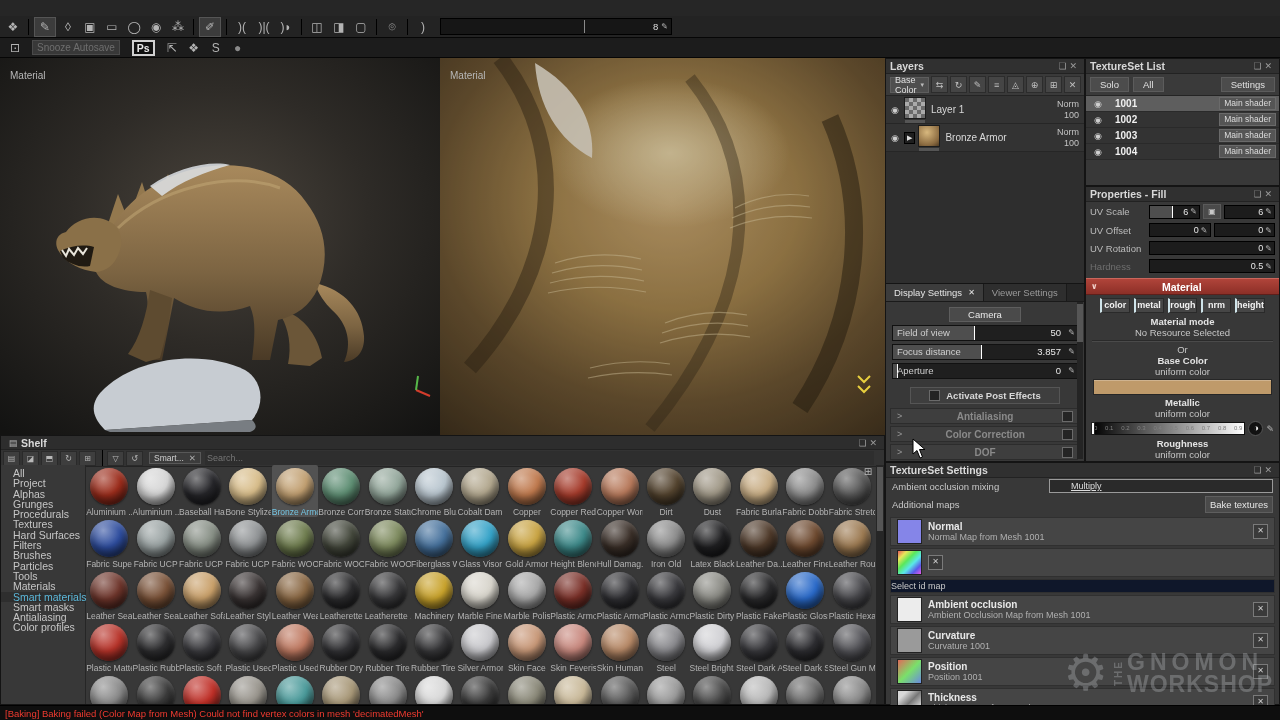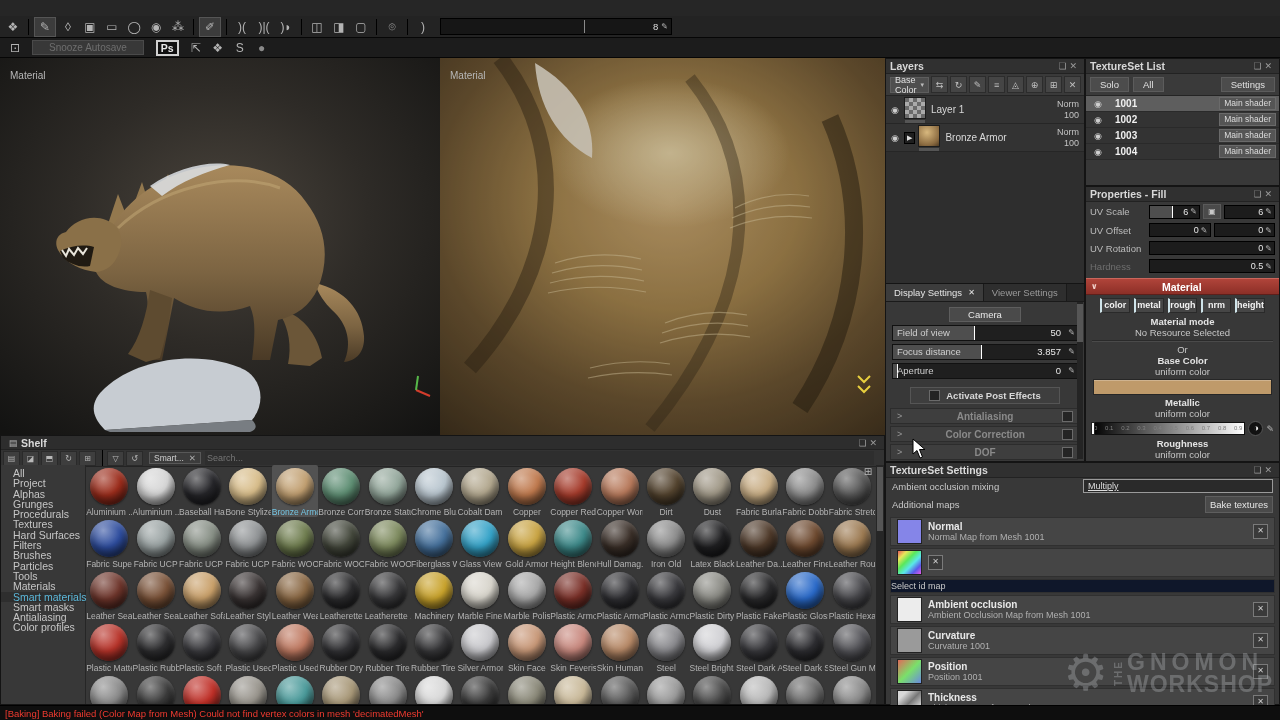--- a/index.html
+++ b/index.html
@@ -20,21 +20,21 @@
             display:flex;align-items:center;padding-left:4px;box-sizing:border-box;}
   .ticon{width:20px;height:18px;display:inline-flex;align-items:center;justify-content:center;
          color:#b4b4b4;font-size:12px;margin:0 1px;}
   .ticon.sel{background:#3c3c3c;border:1px solid #555;}
   .tsep{width:1px;height:16px;background:#000;margin:0 4px;}
   #flowbox{width:230px;height:15px;background:#161616;border:1px solid #000;display:flex;align-items:center;
            margin-left:6px;font-size:9.5px;color:#ddd;position:relative;}
   #flowbox .caret{position:absolute;left:62%;top:1px;bottom:1px;border-left:1px solid #8a8a8a;}
   #flowbox b{margin-left:auto;font-weight:normal;}
   #snoozeBtn{background:#383838;border:1px solid #4a4a4a;color:#6e6e6e;font-size:10px;
-             padding:1px 16px;margin:17px 6px;}
+             padding:1px 4px;margin:17px 6px;}
   #psBadge{border:2px solid #d0d0d0;color:#e8e8e8;font-weight:bold;font-size:10.5px;
            padding:0 3px;margin:0 6px;background:#101010;}
   
   #vpL{left:0;top:58px;width:440px;height:377px;background:#1a1a1a;border-right:1px solid #000;overflow:hidden;}
   #vpR{left:440px;top:58px;width:445px;height:377px;overflow:hidden;}
   .vplabel{position:absolute;left:10px;top:12px;font-size:10px;color:#b8b8b8;z-index:5;}
   
   #layersPanel{left:885px;top:58px;width:200px;height:225px;}
   .ltoolbar{height:21px;background:#3a3a3a;display:flex;align-items:center;padding:0 4px;border-bottom:1px solid #242424;}
   .dd{background:#4e4e4e;border:1px solid #5e5e5e;font-size:9px;color:#e0e0e0;height:14px;
@@ -143,21 +143,21 @@
   .mat-label{width:46px;font-size:8.5px;color:#b4b4b4;text-align:center;white-space:nowrap;overflow:hidden;margin-top:2px;}
   .mat-cell.sel .mat-label{color:#74c6e4;}
   #shelfScroll{position:absolute;right:0;top:29px;bottom:0;width:8px;background:#262626;}
   #shelfScroll .th{position:absolute;left:1px;right:1px;top:2px;height:64px;background:#555;}
   #gridViewBtn{position:absolute;right:10px;top:30px;width:12px;height:12px;color:#b8b8b8;font-size:10px;line-height:12px;text-align:center;}
   
   #tssPanel{left:885px;top:462px;width:395px;height:243px;}
   .mixrow{display:flex;align-items:center;padding:1px 6px;}
   .mixrow .l{flex:1;font-size:9.5px;color:#c8c8c8;}
   #mixDD{width:180px;height:12px;background:#2a2a2a;border:1px solid #9a9a9a;color:#ddd;font-size:9px;
-         display:flex;align-items:center;padding:0 4px;text-decoration:underline;}
+         display:flex;align-items:center;padding:0 21px;text-decoration:underline;}
   .addrow{display:flex;align-items:center;padding:2px 6px;}
   .addrow .l{flex:1;font-size:9.5px;color:#c8c8c8;}
   #bakeBtn{background:#4a4a4a;border:1px solid #5e5e5e;color:#e4e4e4;font-size:9.5px;padding:2px 4px;}
   .mapcard{display:flex;align-items:center;background:#454545;border:1px solid #303030;margin:2px 4px;height:27px;}
   .mthumb{width:23px;height:23px;margin:0 6px;border:1px solid #222;}
   .mthumb.normal{background:#8585e8;}
   .mthumb.wsn{background:linear-gradient(135deg,#e85a5a,#e8e85a,#5ae85a,#5ae8e8,#5a5ae8,#e85ae8);}
   .mthumb.ao{background:#ececec;}
   .mthumb.curvature{background:#9a9a9a;}
   .mthumb.position{background:linear-gradient(135deg,#e06a5a,#7ae06a,#6a8ae0);}
@@ -705,21 +705,21 @@
           <div class="mat-cell">
             <div class="sphere" style="background: radial-gradient(circle at 35% 28%, rgb(184, 191, 166) 0%, rgb(125, 138, 94) 48%, rgb(56, 62, 42) 92%);"></div>
             <div class="mat-label">Fabric WOO...</div>
           </div>
           <div class="mat-cell">
             <div class="sphere" style="background: radial-gradient(circle at 35% 28%, rgb(153, 177, 201) 0%, rgb(70, 113, 156) 48%, rgb(32, 51, 70) 92%);"></div>
             <div class="mat-label">Fiberglass W...</div>
           </div>
           <div class="mat-cell">
             <div class="sphere" style="background: radial-gradient(circle at 35% 28%, rgb(144, 204, 225) 0%, rgb(53, 163, 200) 48%, rgb(24, 73, 90) 92%);"></div>
-            <div class="mat-label">Glass View</div>
+            <div class="mat-label">Glass Visor</div>
           </div>
           <div class="mat-cell">
             <div class="sphere" style="background: radial-gradient(circle at 35% 28%, rgb(225, 205, 152) 0%, rgb(201, 164, 67) 48%, rgb(90, 74, 30) 92%);"></div>
             <div class="mat-label">Gold Armor</div>
           </div>
           <div class="mat-cell">
             <div class="sphere" style="background: radial-gradient(circle at 35% 28%, rgb(149, 191, 191) 0%, rgb(62, 138, 138) 48%, rgb(28, 62, 62) 92%);"></div>
             <div class="mat-label">Height Blend</div>
           </div>
           <div class="mat-cell">

